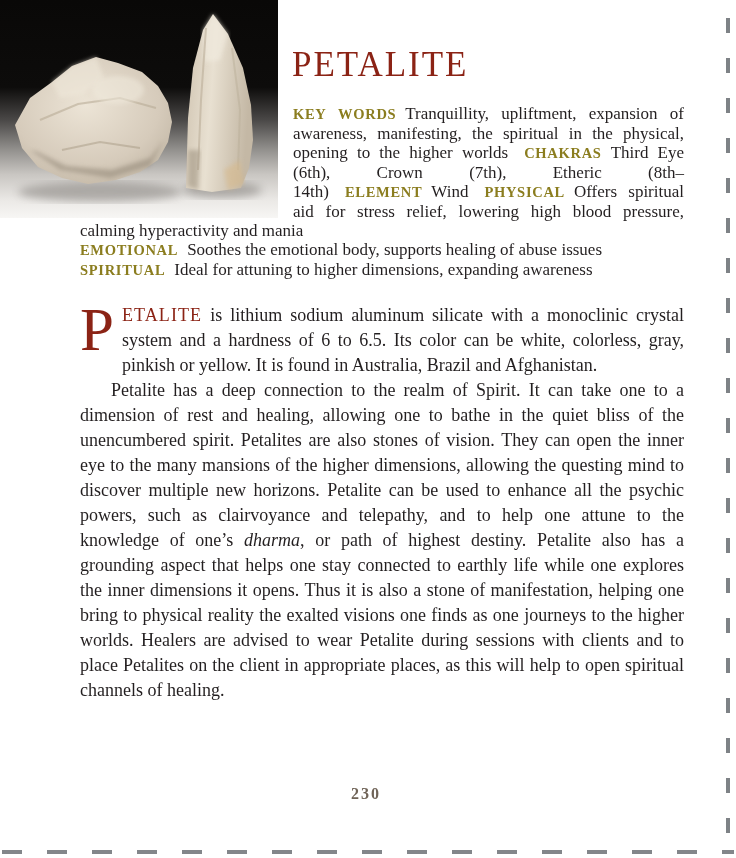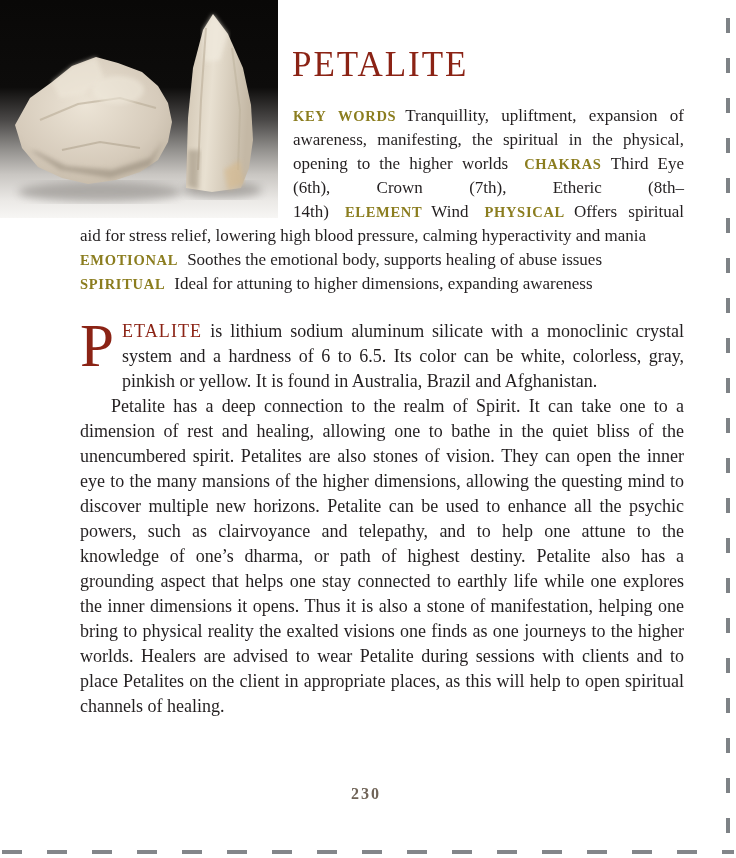--- a/index.html
+++ b/index.html
@@ -17,21 +17,21 @@
   .title{
     position:absolute;left:292px;top:46px;margin:0;
     font-size:35px;font-weight:400;letter-spacing:2px;
     color:#8b2315;line-height:38px;
   }
 
   
   .content{position:absolute;left:80px;top:104px;width:604px;}
 
   .props{
-    margin:0;font-size:17px;line-height:24px;text-align:justify;
+    margin:0;font-size:17px;line-height:19px;text-align:justify;
     color:#231f20;
   }
   .photo-spacer{float:left;width:213px;height:112px;}
   .lbl{
     font-weight:700;font-size:14.5px;letter-spacing:0.7px;
     color:#8b7d1f;margin-right:9px;
   }
   .seg.cont .lbl{margin-left:16px;}
 
   .para{
@@ -40,21 +40,21 @@
   .lead-para{margin-top:23px;}
   .indent{text-indent:31px;}
 
   .dropcap{
     float:left;font-size:61px;line-height:48px;color:#8b2315;
     margin:3px 8px 0 0;
   }
   .leadcaps{
     color:#8b2315;font-size:18px;letter-spacing:1.1px;
   }
-  .it{}
+  .it{font-style:italic;}
 
   
   .pageno{
     position:absolute;left:0;top:785px;width:732px;text-align:center;
     font-size:16px;font-weight:700;letter-spacing:2px;color:#6f6357;
   }
 
   
   .dash-bottom{
     position:absolute;left:2px;top:850px;width:732px;height:4px;

